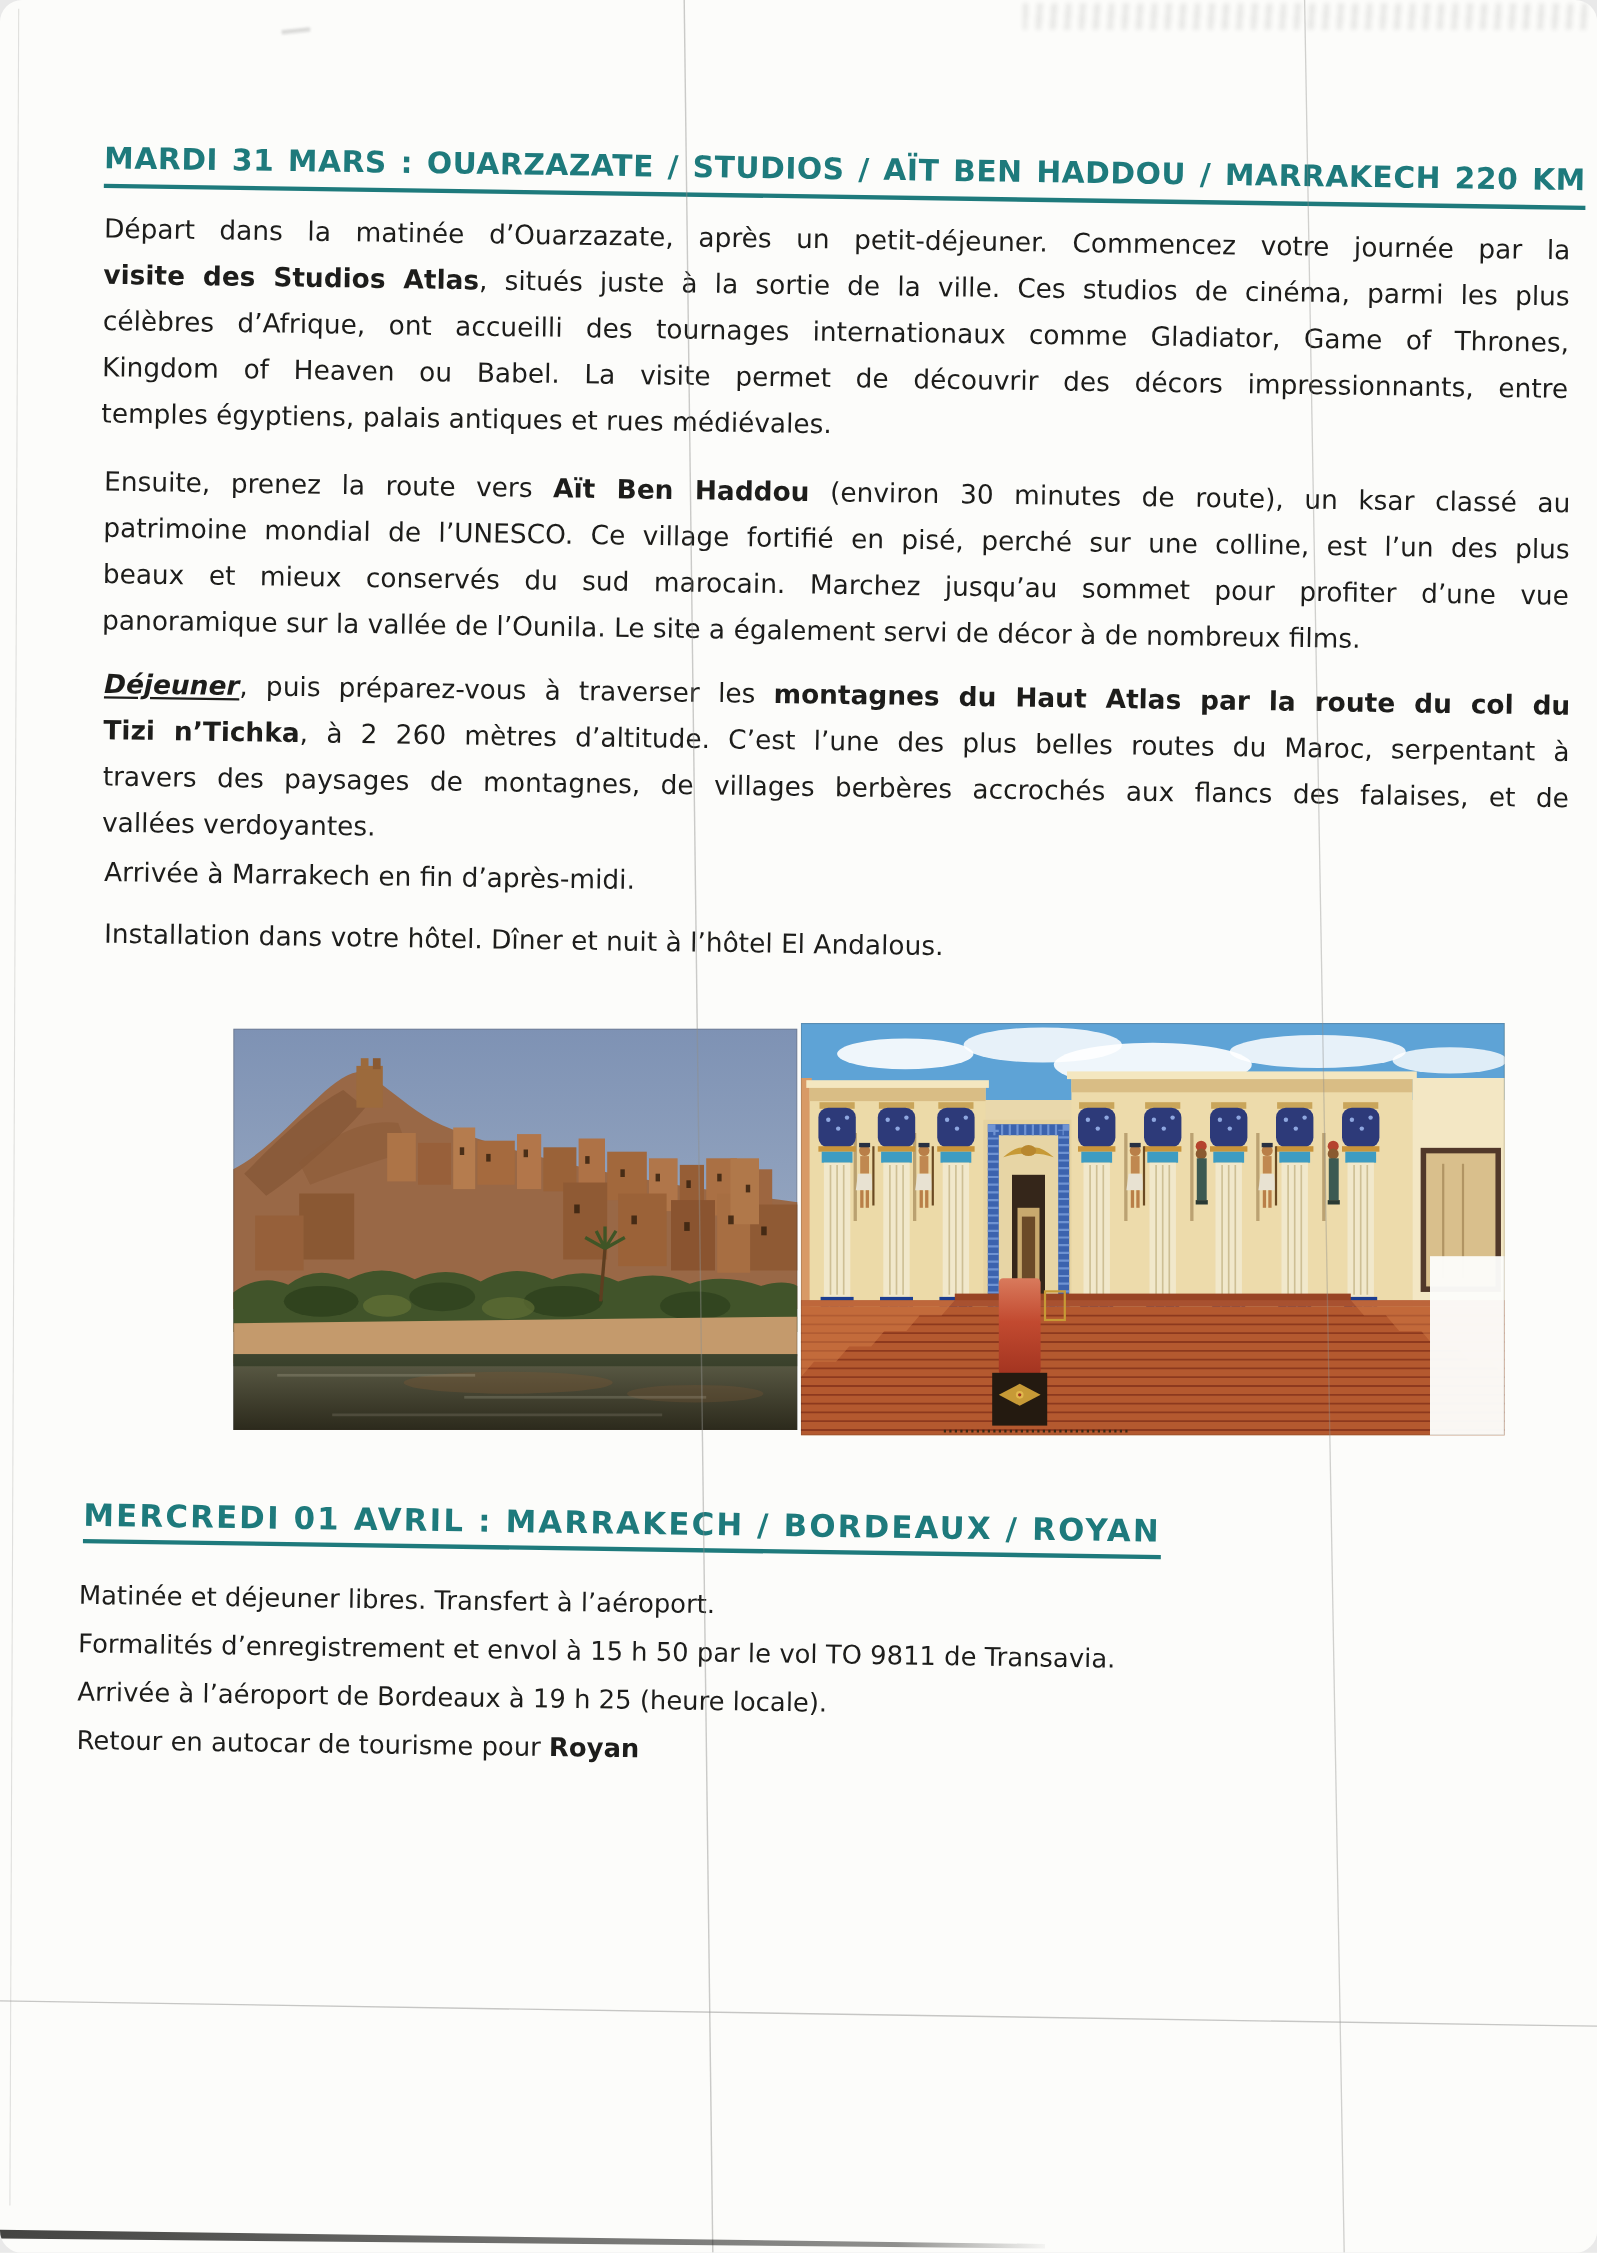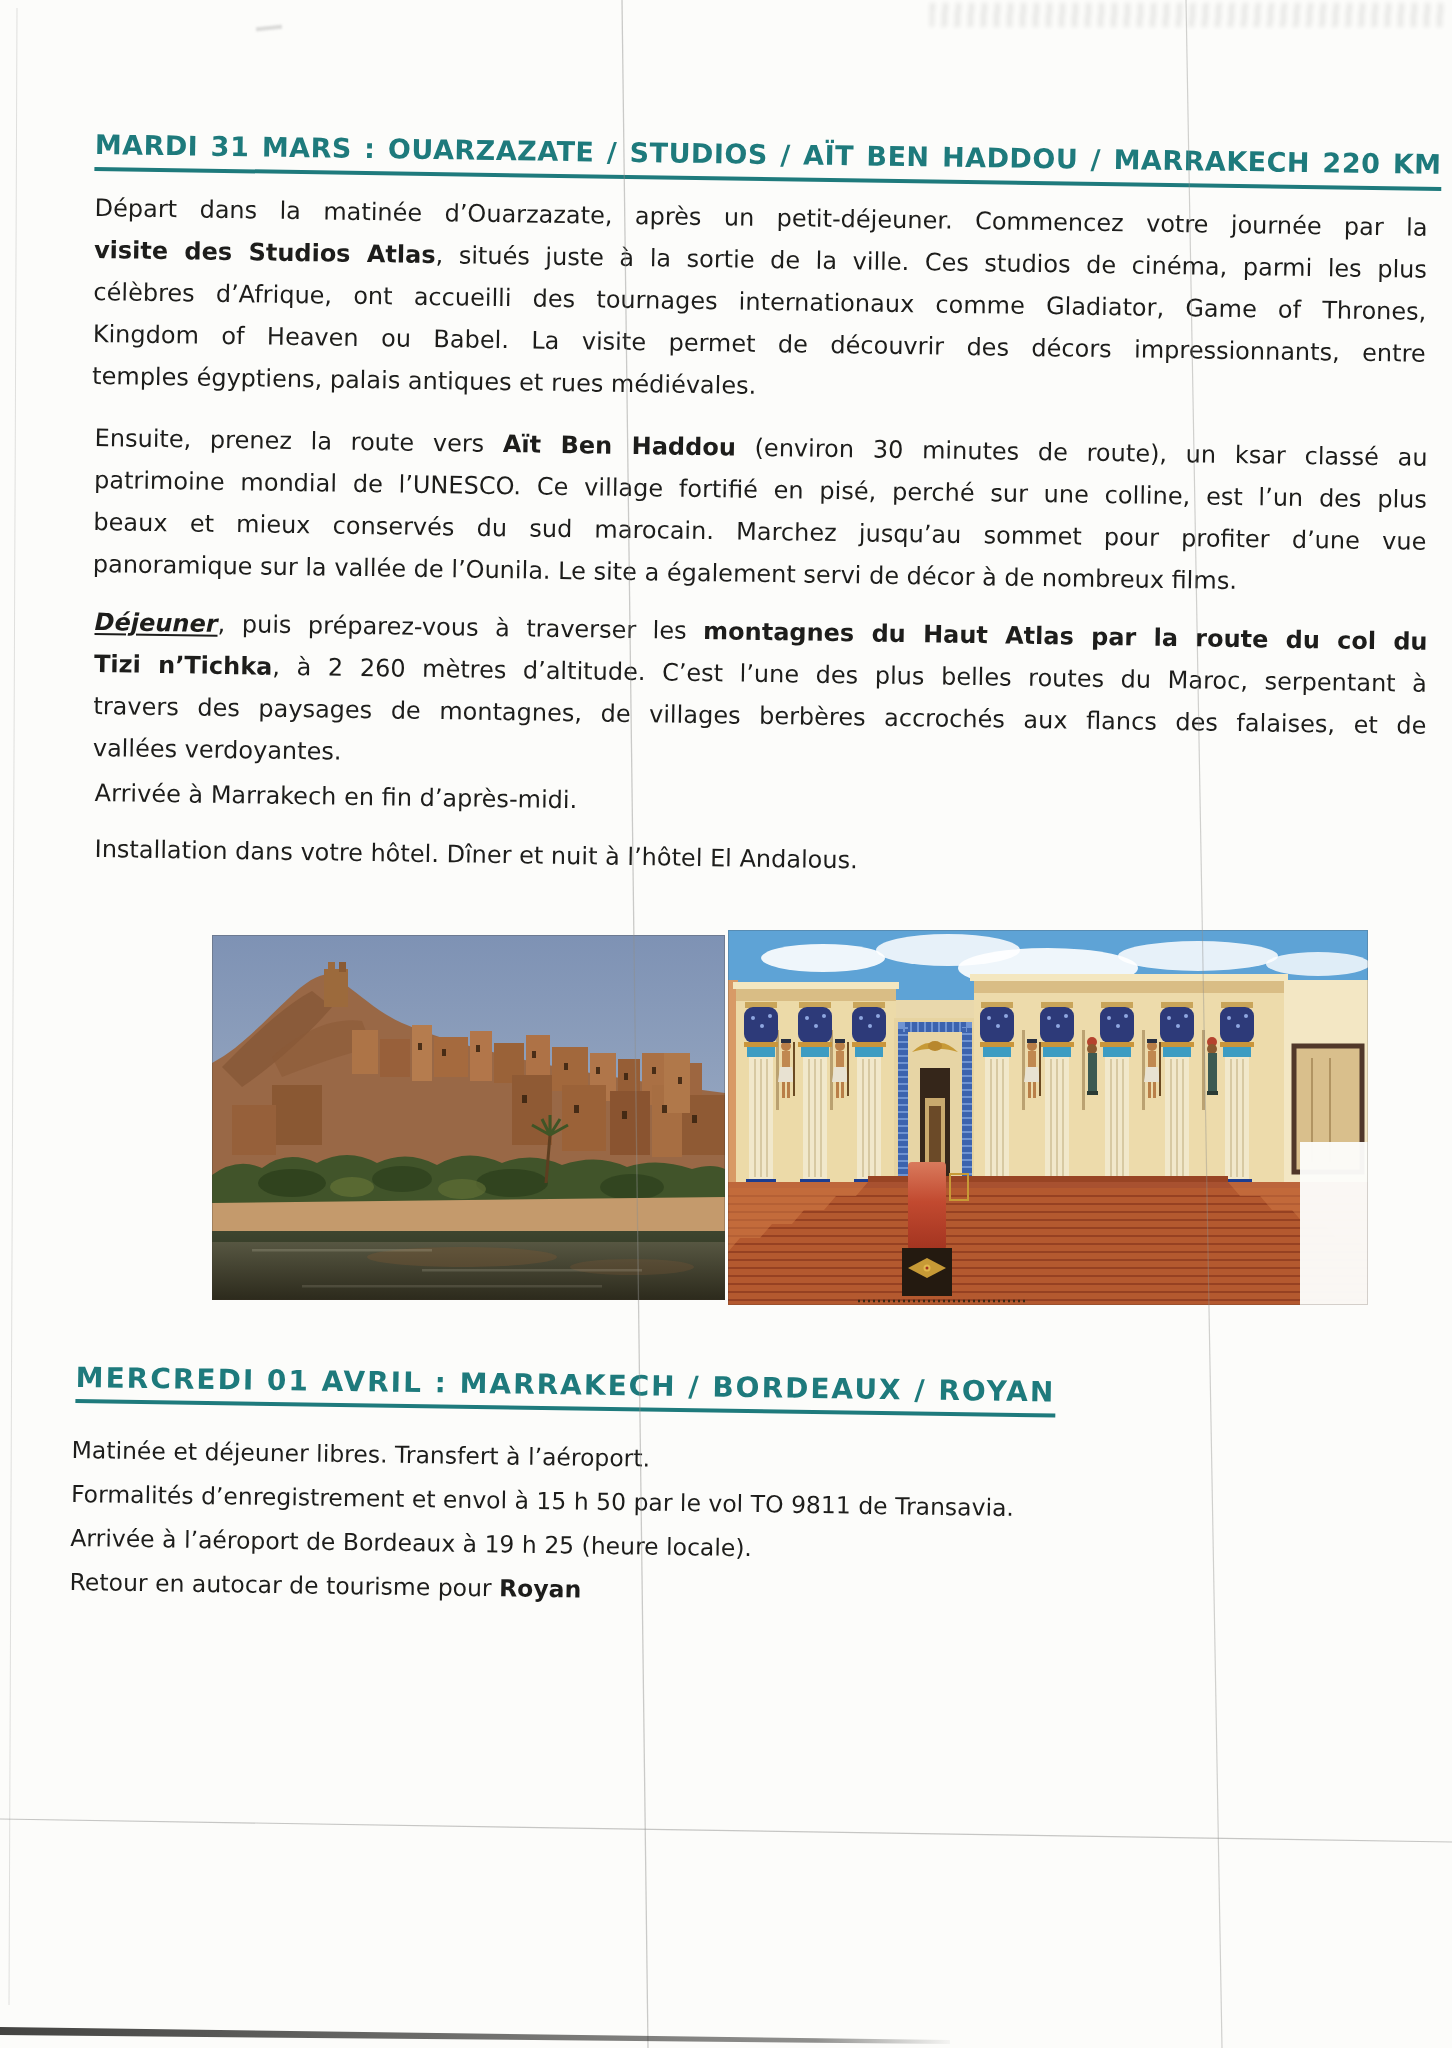--- a/index.html
+++ b/index.html
@@ -1,20 +1,21 @@
 <!DOCTYPE html>
 <html style="--accent: #1e7a7c; --ink: #1d1d1b; --paper: #fcfcfa;"><head>
 <meta charset="utf-8">
 <style>
   html,body{margin:0;padding:0;}
   body{width:1452px;height:2048px;background:#e9e9e9;}
   .page{
     position:relative;width:1452px;height:2048px;overflow:hidden;
     background:var(--paper,#fcfcfa);color:var(--ink,#1d1d1b);
     font-family:"DejaVu Sans","Liberation Sans",sans-serif;
+    border-radius:20px;
   }
   .tilt{transform:rotate(0.85deg);transform-origin:0 0;}
   .heading{
     position:absolute;font-weight:bold;color:var(--accent,#1e7a7c);
     border-bottom:4px solid var(--accent,#1e7a7c);
   }
   #h1{left:95px;top:129px;width:1347px;font-size:27px;letter-spacing:.5px;
       padding-bottom:7px;text-align:justify;text-align-last:justify;white-space:nowrap;}
   #h2{left:76px;top:1361px;font-size:28px;letter-spacing:2px;padding-bottom:5px;display:inline-block;}
   .para{position:absolute;left:95px;width:1333px;font-size:24px;line-height:42px;}

